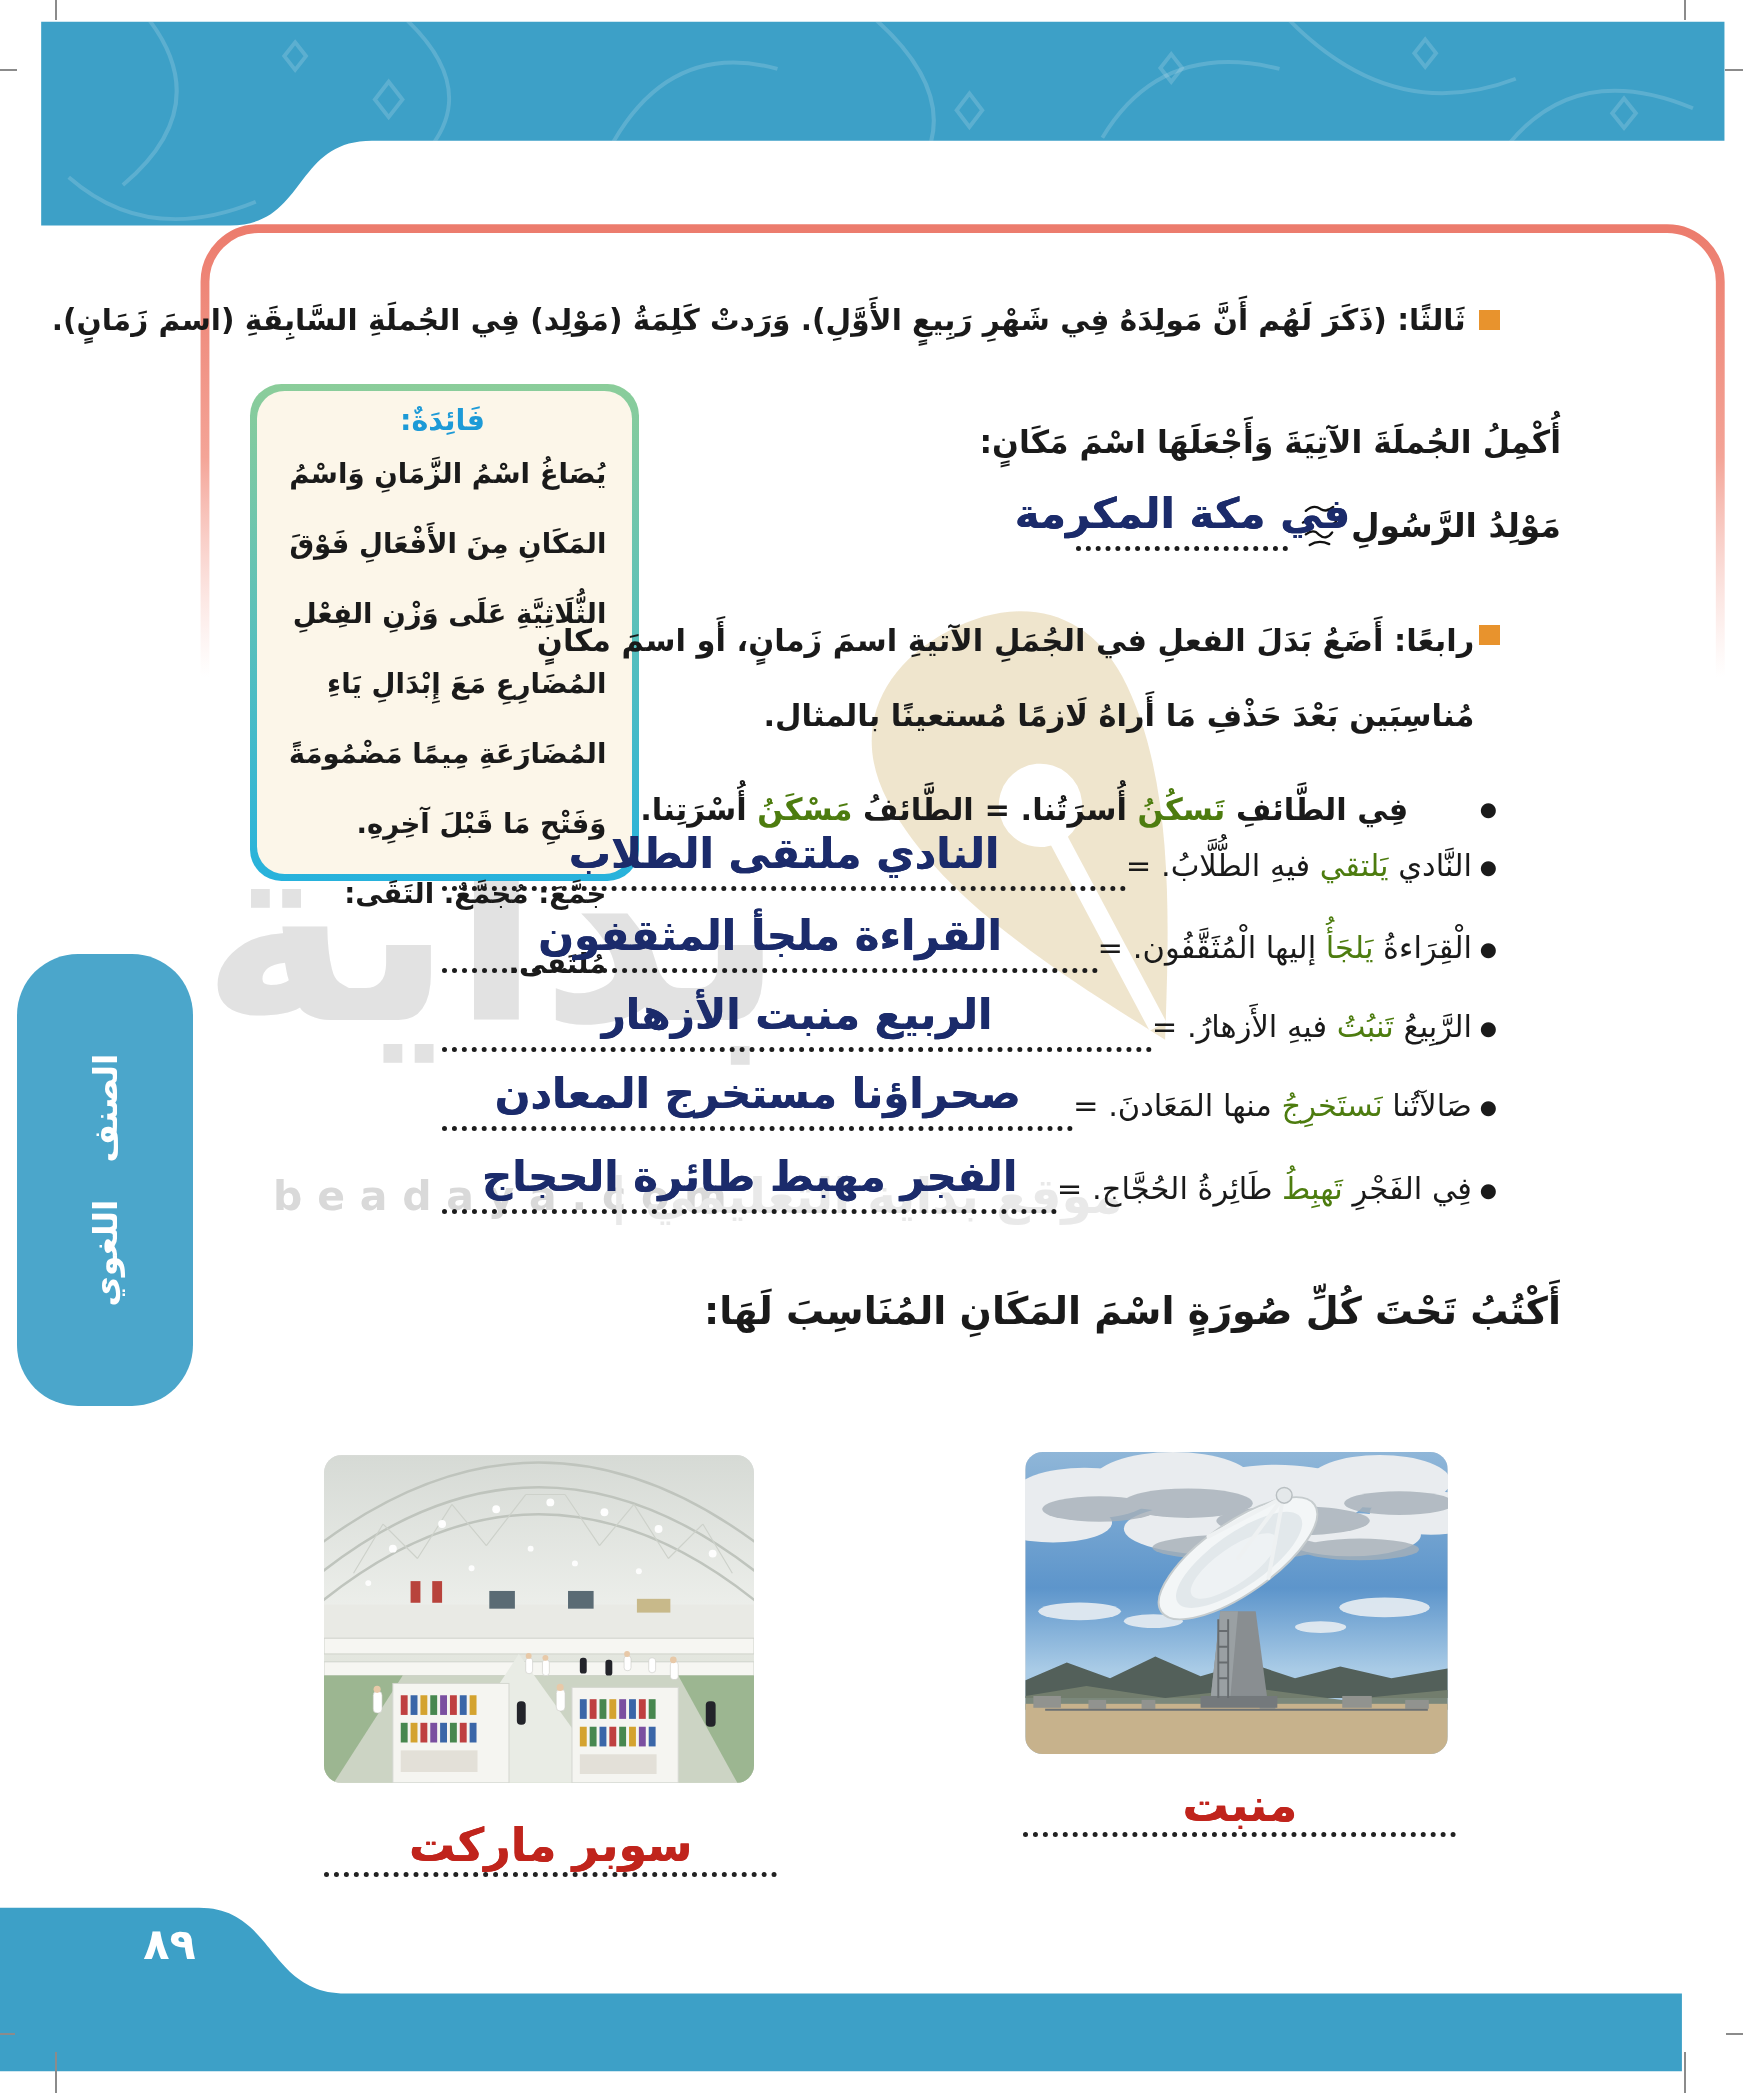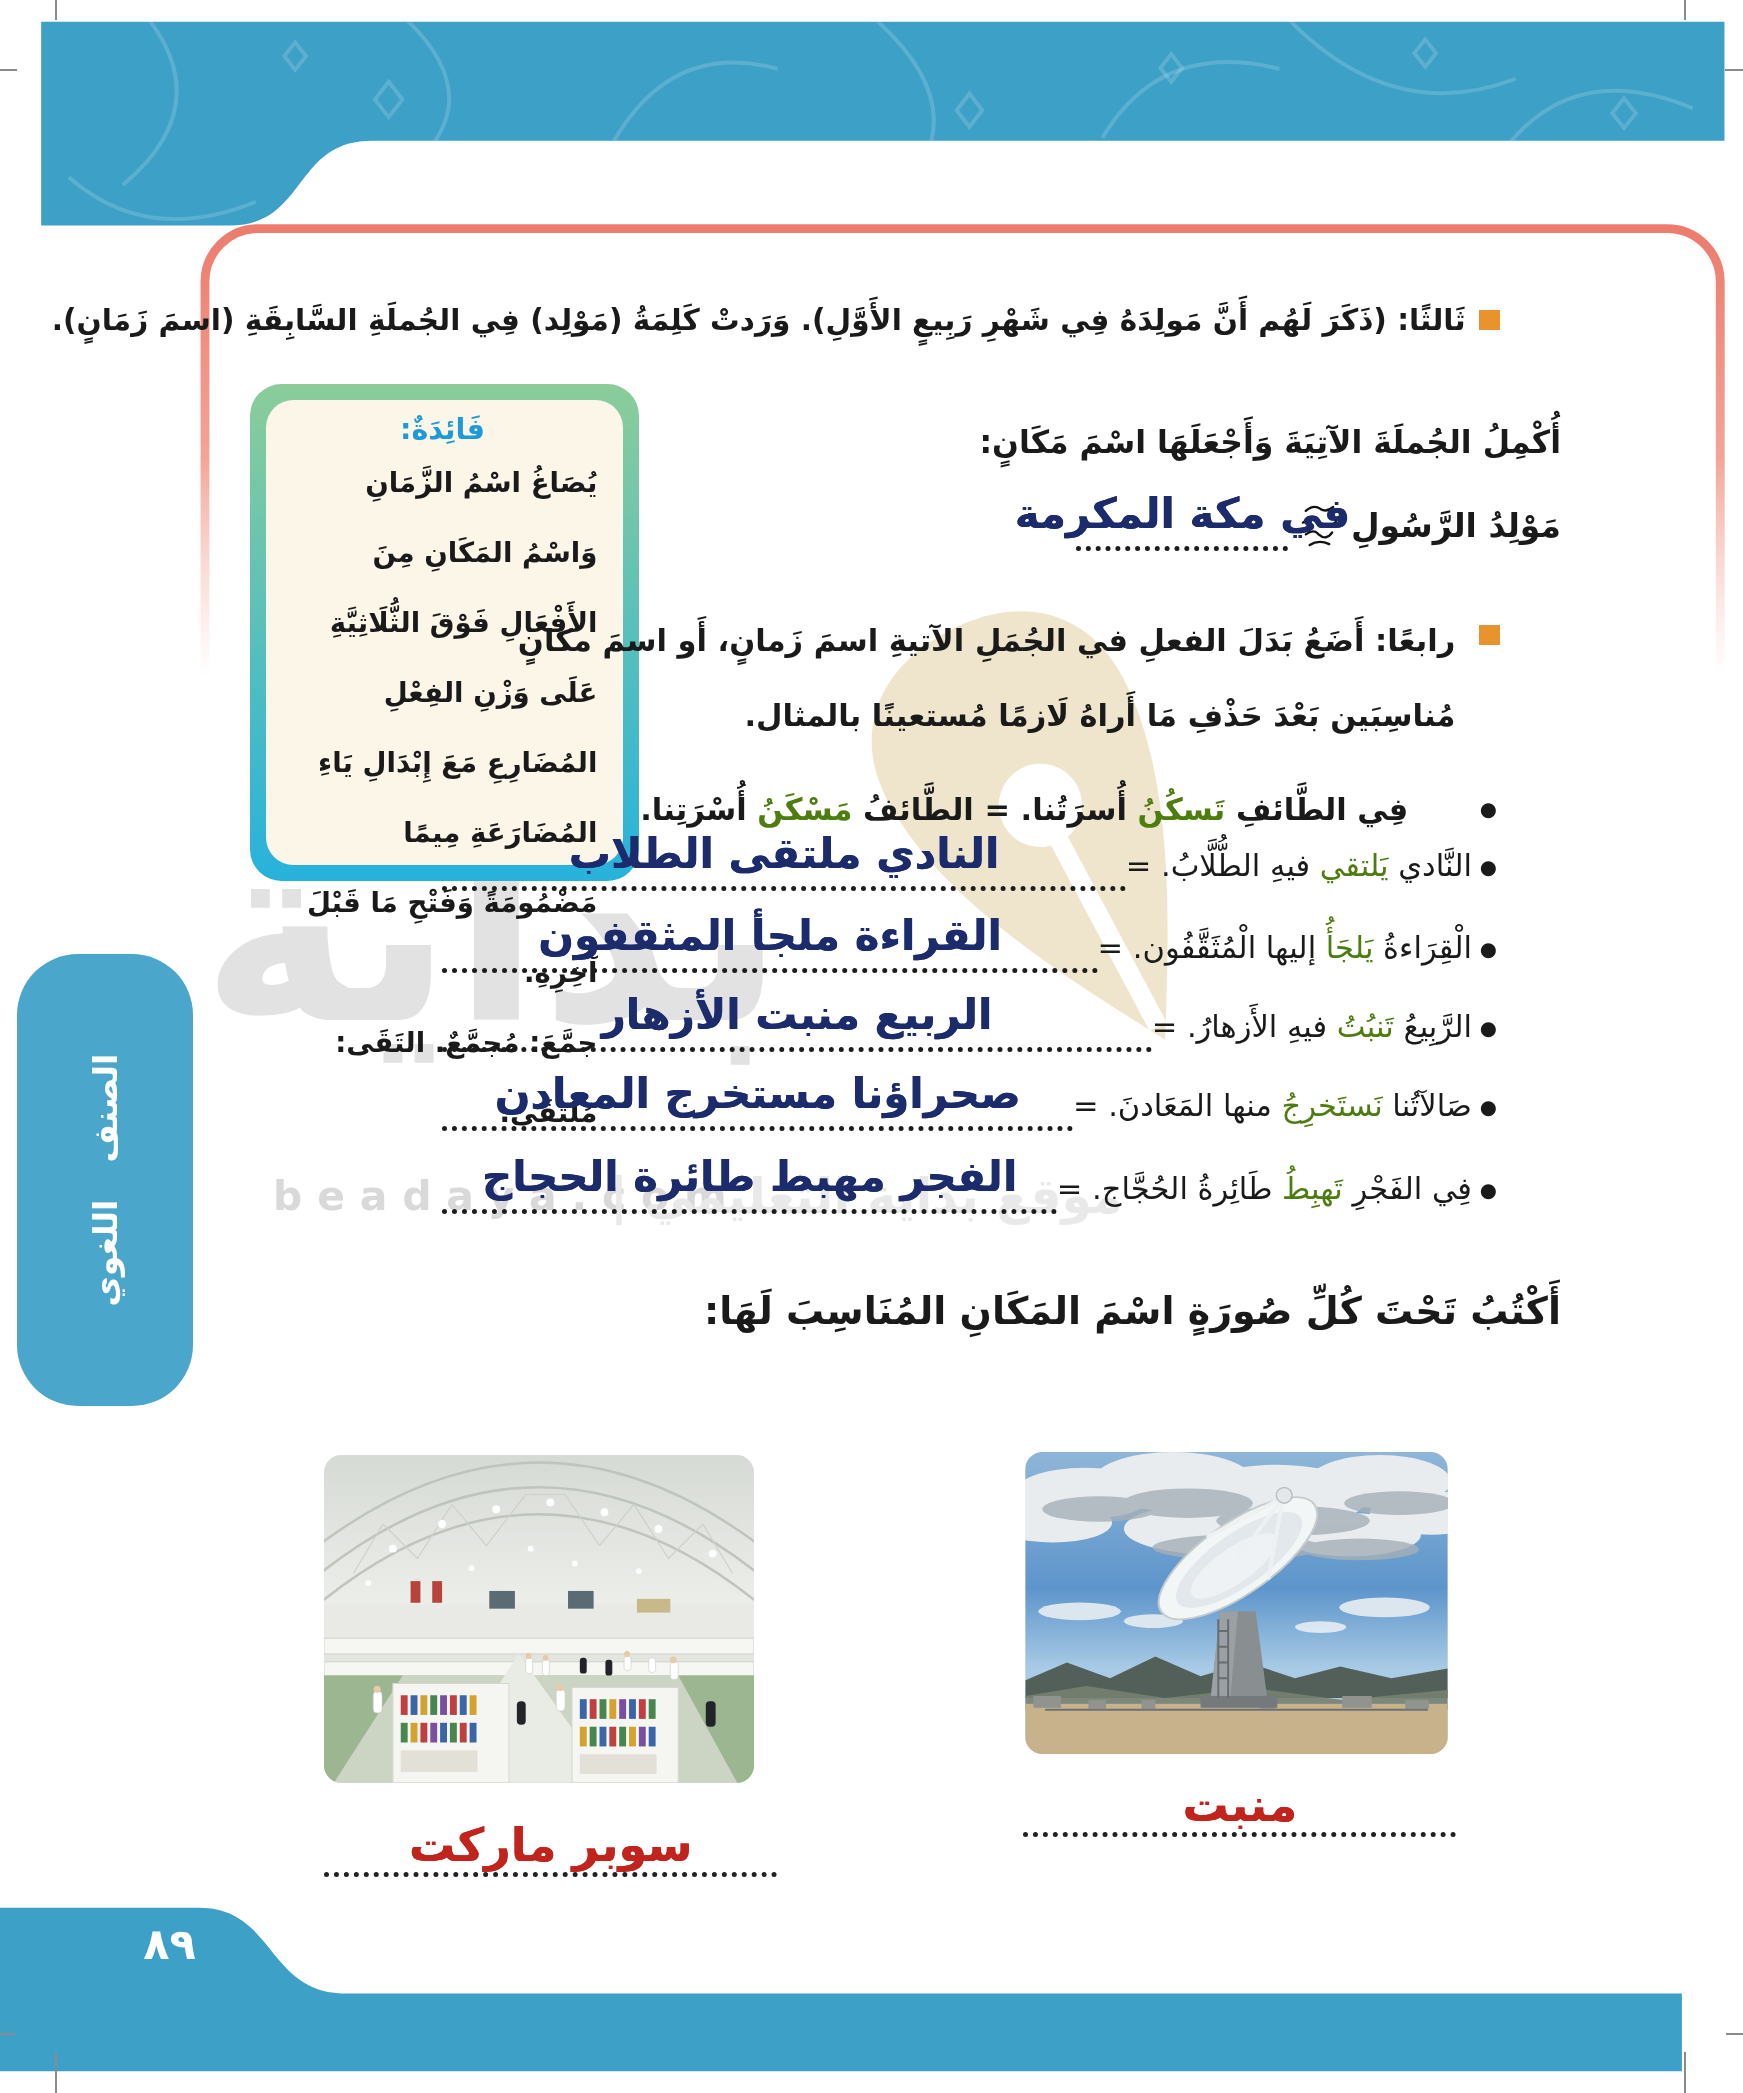--- a/index.html
+++ b/index.html
@@ -41,38 +41,38 @@
   .prompt2{right:182px;top:1281px;font-size:38px;margin-top:8px;}
 
   .mawlid-row{right:182px;left:946px;top:485px;display:flex;align-items:flex-end;font-size:33px;}
   .mawlid-row .sent{padding-bottom:5.9px;}
   .seal{margin:0 9.9px;flex:0 0 auto;}
   .ansline{flex:1;position:relative;border-bottom:5.9px dotted #1c1c1c;height:61px;}
   .answer{position:absolute;bottom:7.9px;left:50%;transform:translateX(-50%);
           color:#1B2B6B;font-size:42px;font-weight:bold;white-space:nowrap;
           text-shadow:0.5px 0 currentColor;}
 
-  .h4{right:243px;top:603px;display:flex;gap:24px;font-size:30.5px;}
+  .h4{right:243px;top:603px;display:flex;gap:5px;font-size:30.5px;}
   .h4 .sq{margin-top:21.7px;}
   .h4 .ln{line-height:75px;text-align:right;}
 
   .item{display:flex;align-items:flex-end;font-size:30.5px;z-index:3;}
   .item .bdot{font-size:19.7px;padding-bottom:11.8px;margin-left:7.9px;flex:0 0 auto;}
   .item .sent{padding-bottom:7.9px;white-space:pre-wrap;}
   .verb{color:#4d7c0f;}
   .ex-row{right:246px;top:757px;font-size:30.5px;display:flex;align-items:center;gap:7.9px;}
   .i0{right:246px;left:443px;top:828px;height:63px;}
   .i1{right:246px;left:443px;top:910px;height:63px;}
   .i2{right:246px;left:443px;top:989px;height:63px;}
   .i3{right:246px;left:443px;top:1068px;height:63px;}
   .i4{right:246px;left:443px;top:1151px;height:63px;}
 
   
   .benefit{left:251px;top:384px;width:389px;height:497px;border-radius:31.5px;
-           background:linear-gradient(#8BCD9A,#27B2DC);padding:16px;box-sizing:border-box;z-index:3;}
+           background:linear-gradient(#8BCD9A,#27B2DC);padding:7px;box-sizing:border-box;z-index:3;}
   .benefit-in{width:100%;height:100%;background:#FCF6E9;border-radius:27.6px;box-sizing:border-box;
               padding:11.8px 25.6px 0 21.7px;}
   .benefit-title{color:#1D9AD7;font-size:28.6px;font-weight:bold;text-align:center;}
   .benefit-body{font-size:27.6px;font-weight:bold;line-height:70px;text-align:right;margin-top:2px;}
   .benefit-ex{font-size:27.6px;font-weight:bold;line-height:70px;text-align:right;}
 
   
   .photo{border-radius:17.7px;overflow:hidden;z-index:3;box-shadow:0 0 0 1px #e2e2e2 inset;}
   .photo-left{left:325px;top:1455px;width:430px;height:328px;}
   .photo-right{left:1026px;top:1452px;width:423px;height:302px;}

